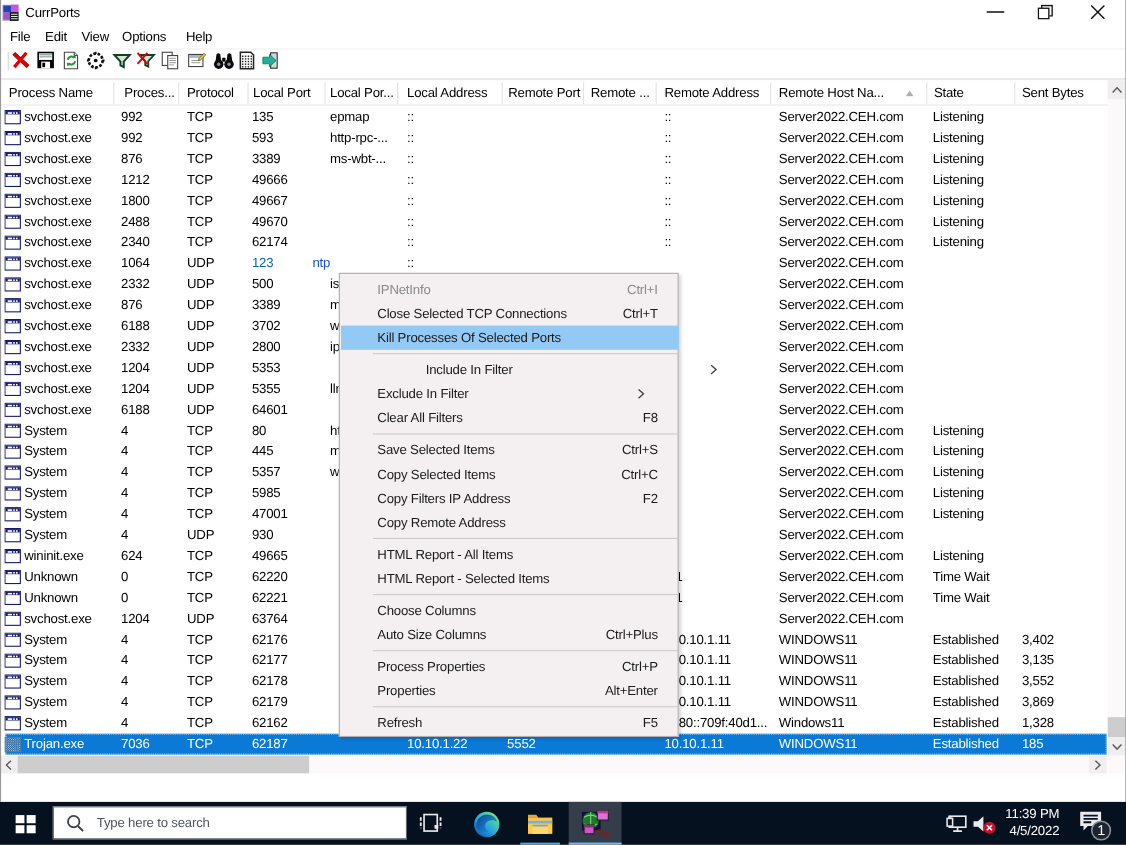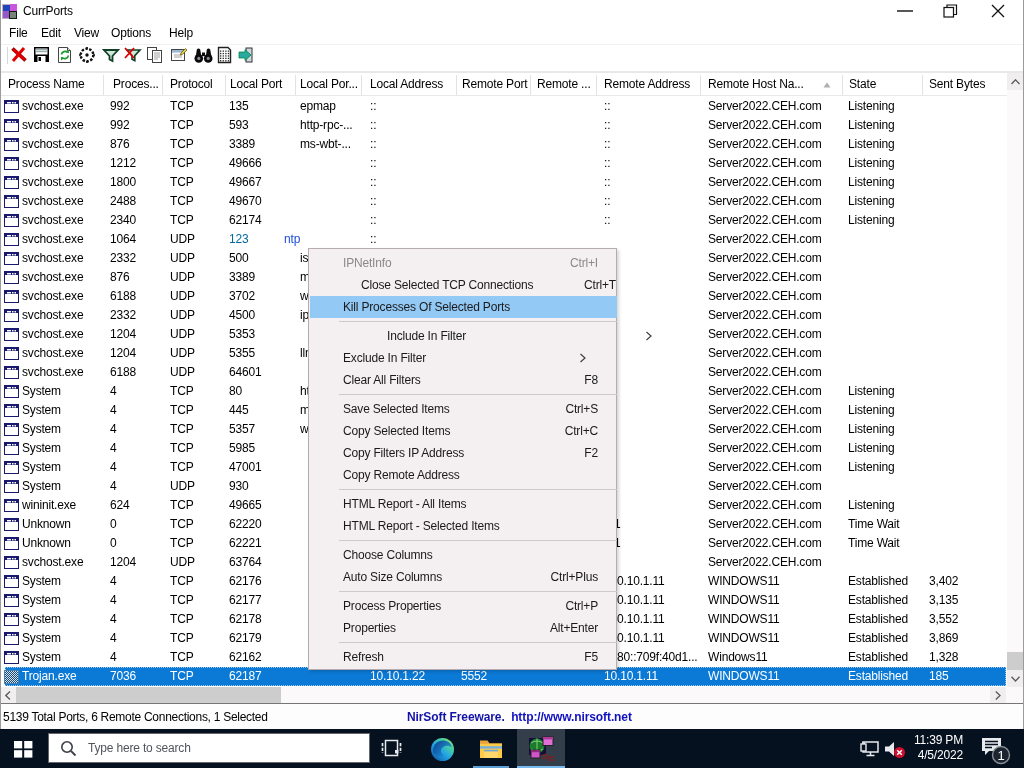--- a/index.html
+++ b/index.html
@@ -343,21 +343,21 @@
       <svg style="position:absolute;left:4px;top:3px" width="16" height="14">
         <rect x="0.5" y="0.5" width="14" height="12" fill="#fff" stroke="#191970"></rect>
         <rect x="1" y="1" width="13" height="3" fill="#191970"></rect>
         <rect x="8" y="2" width="1.5" height="1.5" fill="#fff"></rect>
         <rect x="10.5" y="2" width="1.5" height="1.5" fill="#fff"></rect>
         <rect x="3" y="2" width="4" height="1.5" fill="#fff"></rect>
       </svg>
       <span style="position:absolute;left:22px;color:#000">svchost.exe</span>
       <span style="position:absolute;left:110px;color:#000">2332</span>
       <span style="position:absolute;left:170px;color:#000">UDP</span>
-      <span style="position:absolute;left:229px;color:#000">4500</span>
+      <span style="position:absolute;left:229px;color:#000">2800</span>
       <span style="position:absolute;left:300px;color:#000">ipsec-msft</span>
       <span style="position:absolute;left:370px;color:#000">*:*</span>
       <span style="position:absolute;left:708px;color:#000">Server2022.CEH.com</span>
     </div>
 <div style="position:absolute;left:0;top:325px;width:1006px;height:19px;line-height:19px">
       <svg style="position:absolute;left:4px;top:3px" width="16" height="14">
         <rect x="0.5" y="0.5" width="14" height="12" fill="#fff" stroke="#191970"></rect>
         <rect x="1" y="1" width="13" height="3" fill="#191970"></rect>
         <rect x="8" y="2" width="1.5" height="1.5" fill="#fff"></rect>
         <rect x="10.5" y="2" width="1.5" height="1.5" fill="#fff"></rect>
@@ -710,31 +710,27 @@
         <path d="M5 0.5 L0.8 4.5 L5 8.5" fill="none" stroke="#5a5a5a" stroke-width="1.3"></path>
       </svg>
 <div class="abs" style="left:16px;top:0;width:265px;height:16px;background:#cdcdcd"></div>
 <div class="abs" style="left:990px;top:0;width:16px;height:16px;background:#f1eef0"></div>
 <svg class="abs" style="left:995px;top:4px" width="6" height="9">
         <path d="M0.8 0.5 L5 4.5 L0.8 8.5" fill="none" stroke="#5a5a5a" stroke-width="1.3"></path>
       </svg>
 </div>
 <div class="abs" style="left:1007px;top:687px;width:17px;height:16px;background:#fbf9fa"></div>
 
-<div class="abs" style="left:0;top:703px;width:1024px;height:26px;background:#fdfdfd;border-top:1px solid #767676;box-sizing:border-box">
-<span class="abs" style="left:3px;top:6px;letter-spacing:-0.28px">5139 Total Ports, 6 Remote Connections, 1 Selected</span>
-<span class="abs" style="left:407px;top:6px;font-weight:bold;color:#1313a8;letter-spacing:-0.1px">NirSoft Freeware.&nbsp; <span style="color:#1111c0">http://www.nirsoft.net</span></span>
-</div>
 
 <div class="abs" style="left:308px;top:248px;width:309px;height:422px;background:#f4eff1;border:1px solid #b6abaf;box-shadow:2px 2px 3px rgba(0,0,0,0.16);box-sizing:border-box;z-index:5">
 <div style="position:absolute;left:1px;top:3px;width:307px;height:22px;line-height:22px;">
         <span style="position:absolute;left:33px;color:#8a8a8a">IPNetInfo</span>
         <span style="position:absolute;right:19px;color:#8a8a8a">Ctrl+I</span>
       </div>
-<div style="position:absolute;left:1px;top:25px;width:307px;height:22px;line-height:22px;margin-left:18px;">
+<div style="position:absolute;left:1px;top:25px;width:307px;height:22px;line-height:22px;">
         <span style="position:absolute;left:33px;color:#1a1a1a">Close Selected TCP Connections</span>
         <span style="position:absolute;right:19px;color:#1a1a1a">Ctrl+T</span>
       </div>
 <div style="position:absolute;left:1px;top:47px;width:307px;height:22px;line-height:22px;background:#93c9f5;">
         <span style="position:absolute;left:33px;color:#1a1a1a">Kill Processes Of Selected Ports</span>
       </div>
 <div style="position:absolute;left:30px;top:72px;width:278px;height:1px;background:#cfc9cc"></div>
 <div style="position:absolute;left:1px;top:76px;width:307px;height:22px;line-height:22px;margin-left:44px;">
         <span style="position:absolute;left:33px;color:#1a1a1a">Include In Filter</span>
         <svg style="position:absolute;right:8px;top:6px" width="8" height="10">

